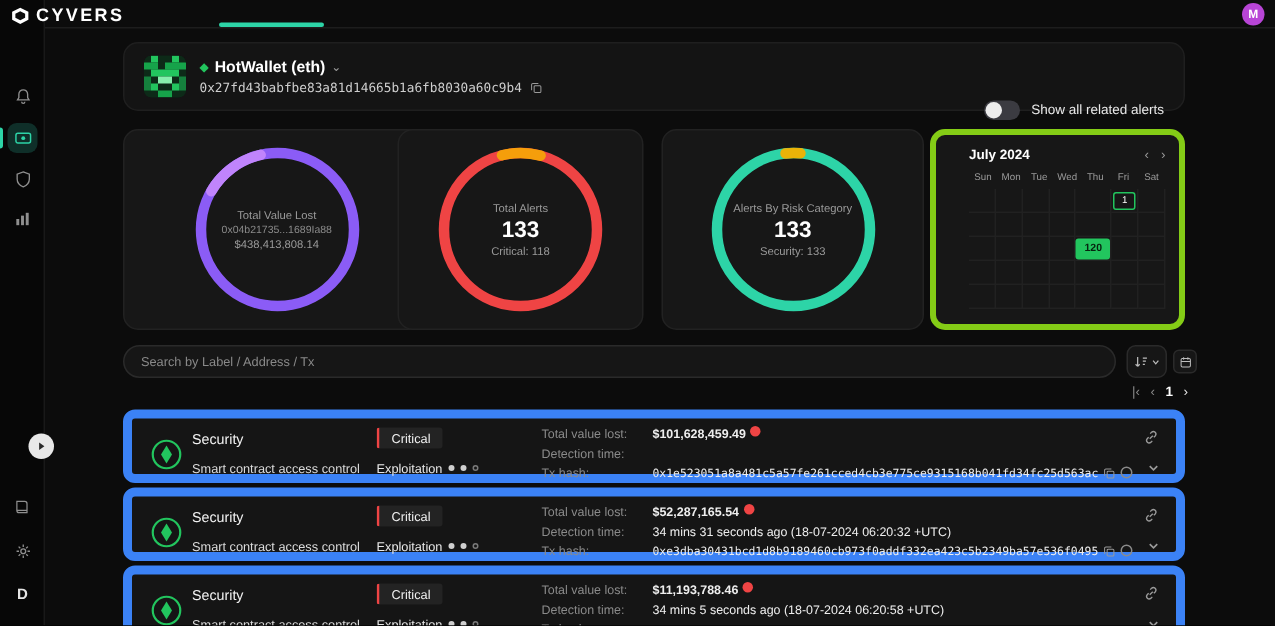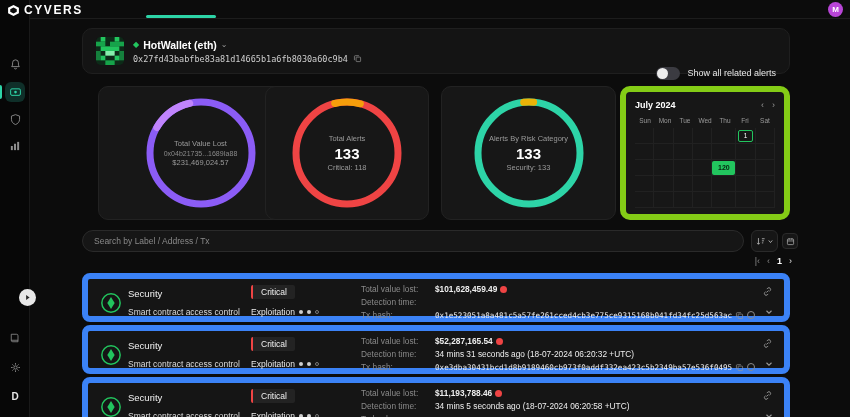--- a/index.html
+++ b/index.html
@@ -51,21 +51,21 @@
   .card{top:86px; height:134px; background:var(--card); border:1px solid #222; border-radius:10px;}
   .donut-box{position:relative; width:100%; height:100%; display:flex; align-items:center; justify-content:center;}
   .donut-center{position:absolute; text-align:center; width:120px;}
   .donut-title{color:#9a9a9a; font-size:7.5px;}
   .donut-value{color:#fff; font-weight:bold; font-size:12.5px; margin-top:2px;}
   .donut-value.big{font-size:15px;}
   .donut-sub{color:#8a8a8a; font-size:7px; margin-top:2px;}
   .donut-sub2{color:#9a9a9a; font-size:7.5px; margin-top:1px;}
 
   
-  .cal{left:620px; top:86px; width:170px; height:134px; background:var(--card); border:6px solid #84cc16; border-radius:10px; padding:8px 9px 0 9px;}
+  .cal{left:620px; top:86px; width:170px; height:134px; background:var(--card); border:4px solid #84cc16; border-radius:10px; padding:8px 9px 0 22px;}
   .cal-head{display:flex; align-items:center;}
   .cal-month{color:#fff; font-size:9px; font-weight:bold;}
   .cal-nav{margin-left:auto; display:flex; gap:8px; color:#9a9a9a; font-size:9px;}
   .cal-days{display:grid; grid-template-columns:repeat(7,1fr); margin-top:7px;}
   .cal-days span{color:#9a9a9a; font-size:6.5px; text-align:center;}
   .cal-grid{display:grid; grid-template-columns:repeat(7,1fr); grid-auto-rows:16px; margin-top:4px;}
   .cc{border-right:1px solid rgba(255,255,255,0.045); border-bottom:1px solid rgba(255,255,255,0.045);
       display:flex; align-items:center; justify-content:center;}
   .cc-day{border:1px solid var(--green); border-radius:2px; color:#fff; font-size:6.5px;
       width:15px; height:12px; display:flex; align-items:center; justify-content:center;}
@@ -92,21 +92,21 @@
   .row-icon{position:absolute; left:12px; top:13px;}
   .row-cat{position:absolute; left:40px; top:9px; color:#f2f2f2; font-size:9.5px;}
   .row-type{position:absolute; left:40px; top:28px; color:#dcdcdc; font-size:8.5px;}
   .sev-badge{position:absolute; left:163px; top:6px; background:#232323; border-left:2px solid var(--red);
     color:#f0f0f0; font-size:8.5px; padding:2px 8px; border-radius:2px;}
   .phase{position:absolute; left:163px; top:28px; display:flex; align-items:center; gap:4px; color:#e8e8e8; font-size:8.5px;}
   .dot{width:4px; height:4px; border-radius:50%; background:#cfcfcf;}
   .dot.hollow{background:transparent; border:1px solid #7a7a7a;}
   .dl{position:absolute; left:273px; display:flex; align-items:center; font-size:8.3px;}
   .dl .lab{width:74px; color:#8a8a8a;}
-  .dl .val{color:#eeeeee; display:flex; align-items:center; gap:3px; font-weight:bold;}
+  .dl .val{color:#eeeeee; display:flex; align-items:flex-start; gap:3px; font-weight:bold;}
   .dl .val.normal{font-weight:normal;}
   .hashv{font-family:"DejaVu Sans Mono", monospace; font-size:7.6px; font-weight:normal;}
   .coin{width:7px; height:7px; border-radius:50%; background:var(--red); display:inline-block;}
   .mini-circ{width:8px; height:8px; border-radius:50%; border:1px solid #8a8a8a; display:inline-block;}
   .row-link{position:absolute; right:11px; top:7px;}
   .row-chev{position:absolute; right:10px; top:28px;}
   svg{display:block;}
 </style>
 </head>
 <body>
@@ -205,30 +205,30 @@
       </div>
     </div>
     <div class="wallet-right">
       <div class="toggle">
         <div class="toggle-knob"></div>
       </div>
       <span class="toggle-label">Show all related alerts</span>
     </div>
   </div>
 
-  <div class="abs card" style="left:82px; width:205px;margin-left:16px;">
+  <div class="abs card" style="left:82px; width:205px;">
     <div class="donut-box">
       <svg width="116" height="116" viewBox="0 0 116 116">
         <circle cx="58" cy="58" r="51" fill="none" stroke="#8b5cf6" stroke-width="7"></circle>
         <circle cx="58" cy="58" r="51" fill="none" stroke="#c084fc" stroke-width="7" stroke-dasharray="42 278.5" stroke-linecap="round" transform="rotate(-150 58 58)"></circle>
       </svg>
       <div class="donut-center">
         <div class="donut-title">Total Value Lost</div>
         <div class="donut-sub">0x04b21735...1689Ia88</div>
-        <div class="donut-sub2">$231,469,024.57</div>
+        <div class="donut-sub2">$438,413,808.14</div>
       </div>
     </div>
   </div>
 
   <div class="abs card" style="left:265px; width:164px;">
     <div class="donut-box">
       <svg width="116" height="116" viewBox="0 0 116 116">
         <circle cx="58" cy="58" r="51" fill="none" stroke="#ef4444" stroke-width="7"></circle>
         <circle cx="58" cy="58" r="51" fill="none" stroke="#f59e0b" stroke-width="7" stroke-dasharray="26 294.5" stroke-linecap="round" transform="rotate(-104 58 58)"></circle>
       </svg>

